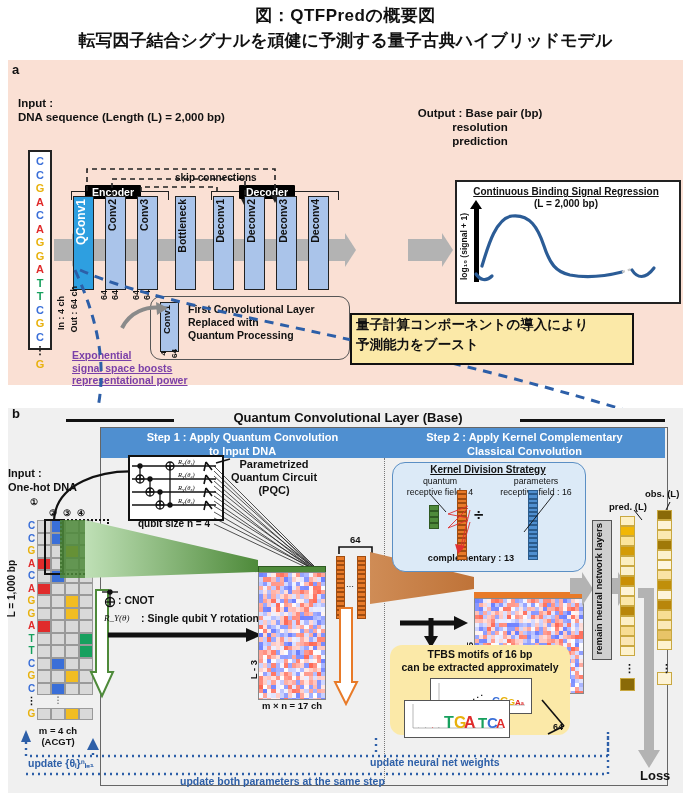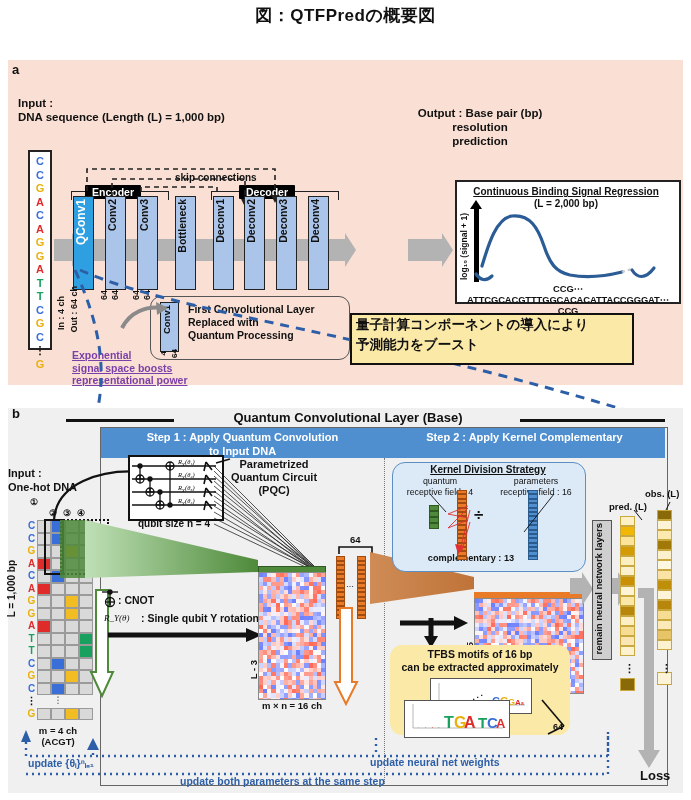--- a/index.html
+++ b/index.html
@@ -112,28 +112,29 @@
   #upd3{left:180px;top:775px;font-size:10.5px;font-weight:bold;color:#2d5fa8;}
   svg{overflow:visible;}
 </style>
 </head>
 <body>
 
 <div class="fig">
 
   <div class="abs" id="title-block">
     <div id="title-line1">図：QTFPredの概要図</div>
+    <div id="title-line2">転写因子結合シグナルを頑健に予測する量子古典ハイブリッドモデル</div>
   </div>
 
   <div class="abs" id="panel-a"></div>
   <div class="abs" id="panel-a-letter">a</div>
 
   <div class="abs" id="input-label">
     <div>Input :</div>
-    <div>DNA sequence (Length (L) = 1,000 bp)</div>
+    <div>DNA sequence (Length (L) = 2,000 bp)</div>
   </div>
   <div class="abs" id="output-label">
     <div>Output : Base pair (bp) resolution</div>
     <div>prediction</div>
   </div>
 
   <div class="abs" id="dna-col">
       <span class="nC">C</span>
       <span class="nC">C</span>
       <span class="nG">G</span>
@@ -238,39 +239,39 @@
   <div class="abs" id="plot-title">Continuous Binding Signal Regression</div>
   <div class="abs" id="plot-sub">(L = 2,000 bp)</div>
   <div class="abs" id="plot-ylab">log₁₀ (signal + 1)</div>
   <div class="abs" id="plot-yaxis"></div>
   <svg class="abs" style="left:482px;top:206px;" width="190" height="78">
     <path d="M0 60 C6 40 14 12 30 10 C48 8 56 22 62 40 C68 58 74 66 88 69 C104 72 124 70 140 66" stroke="#2b5c96" stroke-width="3.2" fill="none" stroke-linecap="round"></path>
     <path d="M140 66 L150 63" stroke="#c9c9c9" stroke-width="2.2" fill="none" stroke-dasharray="3,3"></path>
     <path d="M150 64 C155 72 163 74 172 62" stroke="#2b5c96" stroke-width="3.2" fill="none" stroke-linecap="round"></path>
     <path d="M-6 68 C-2 74 4 76 10 70" stroke="#2b5c96" stroke-width="3.2" fill="none" stroke-linecap="round" transform="translate(0,0)"></path>
   </svg>
-  <div class="abs" id="plot-seq">CCG⋯ATTCGCACGTTTGGCACACATTACCGGGAT⋯CCG</div>
 
   <div class="abs" id="callout-a"></div>
   <div class="abs" id="callout-a-t1">量子計算コンポーネントの導入により</div>
   <div class="abs" id="callout-a-t2">予測能力をブースト</div>
 
   <div class="abs" id="panel-b"></div>
   <div class="abs" id="panel-b-letter">b</div>
   <div class="abs" id="qconv-rule-l"></div>
   <div class="abs" id="qconv-rule-r"></div>
   <div class="abs" id="qconv-title">Quantum Convolutional Layer (Base)</div>
 
   <div class="abs" id="steps-box"></div>
   <div class="abs step-head" id="step1-head">
     <div>Step 1 : Apply Quantum Convolution</div>
     <div>to Input DNA</div>
   </div>
   <div class="abs step-head" id="step2-head">
     <div>Step 2 : Apply Kernel Complementary</div>
+    <div>Classical Convolution</div>
   </div>
   <div class="abs" id="step-divider"></div>
 
   <div class="abs" id="input-onehot">
     <div>Input :</div>
     <div>One-hot DNA</div>
   </div>
 
   <div class="abs" id="L-label">L = 1,000 bp</div>
   <div class="abs" id="ohm">
@@ -1046,21 +1047,21 @@
         <div style="width: 4.2px; height: 4.3px; background: rgb(156, 170, 255);"></div>
         <div style="width: 4.2px; height: 4.3px; background: rgb(255, 136, 121);"></div>
         <div style="width: 4.2px; height: 4.3px; background: rgb(124, 141, 255);"></div>
         <div style="width: 4.2px; height: 4.3px; background: rgb(193, 201, 255);"></div>
         <div style="width: 4.2px; height: 4.3px; background: rgb(255, 200, 193);"></div>
         <div style="width: 4.2px; height: 4.3px; background: rgb(255, 166, 154);"></div>
         <div style="width: 4.2px; height: 4.3px; background: rgb(118, 136, 255);"></div>
       </div>
     </div>
   <div class="abs" id="hm1-lab">L - 3</div>
-  <div class="abs" id="hm1-cap">m × n = 16 ch</div>
+  <div class="abs" id="hm1-cap">m × n = 17 ch</div>
 
   <div class="abs" id="orange-cols" style="position: absolute; left: 336px; top: 556px; display: flex; gap: 12px;">
       <div>
         <div style="width: 9px; height: 4.5px; background: rgb(232, 122, 40); border: 0.6px solid rgb(160, 76, 16); box-sizing: border-box;"></div>
         <div style="width: 9px; height: 4.5px; background: rgb(232, 122, 40); border: 0.6px solid rgb(160, 76, 16); box-sizing: border-box;"></div>
         <div style="width: 9px; height: 4.5px; background: rgb(232, 122, 40); border: 0.6px solid rgb(160, 76, 16); box-sizing: border-box;"></div>
         <div style="width: 9px; height: 4.5px; background: rgb(232, 122, 40); border: 0.6px solid rgb(160, 76, 16); box-sizing: border-box;"></div>
         <div style="width: 9px; height: 4.5px; background: rgb(232, 122, 40); border: 0.6px solid rgb(160, 76, 16); box-sizing: border-box;"></div>
         <div style="width: 9px; height: 4.5px; background: rgb(232, 122, 40); border: 0.6px solid rgb(160, 76, 16); box-sizing: border-box;"></div>
         <div style="width: 9px; height: 4.5px; background: rgb(232, 122, 40); border: 0.6px solid rgb(160, 76, 16); box-sizing: border-box;"></div>

